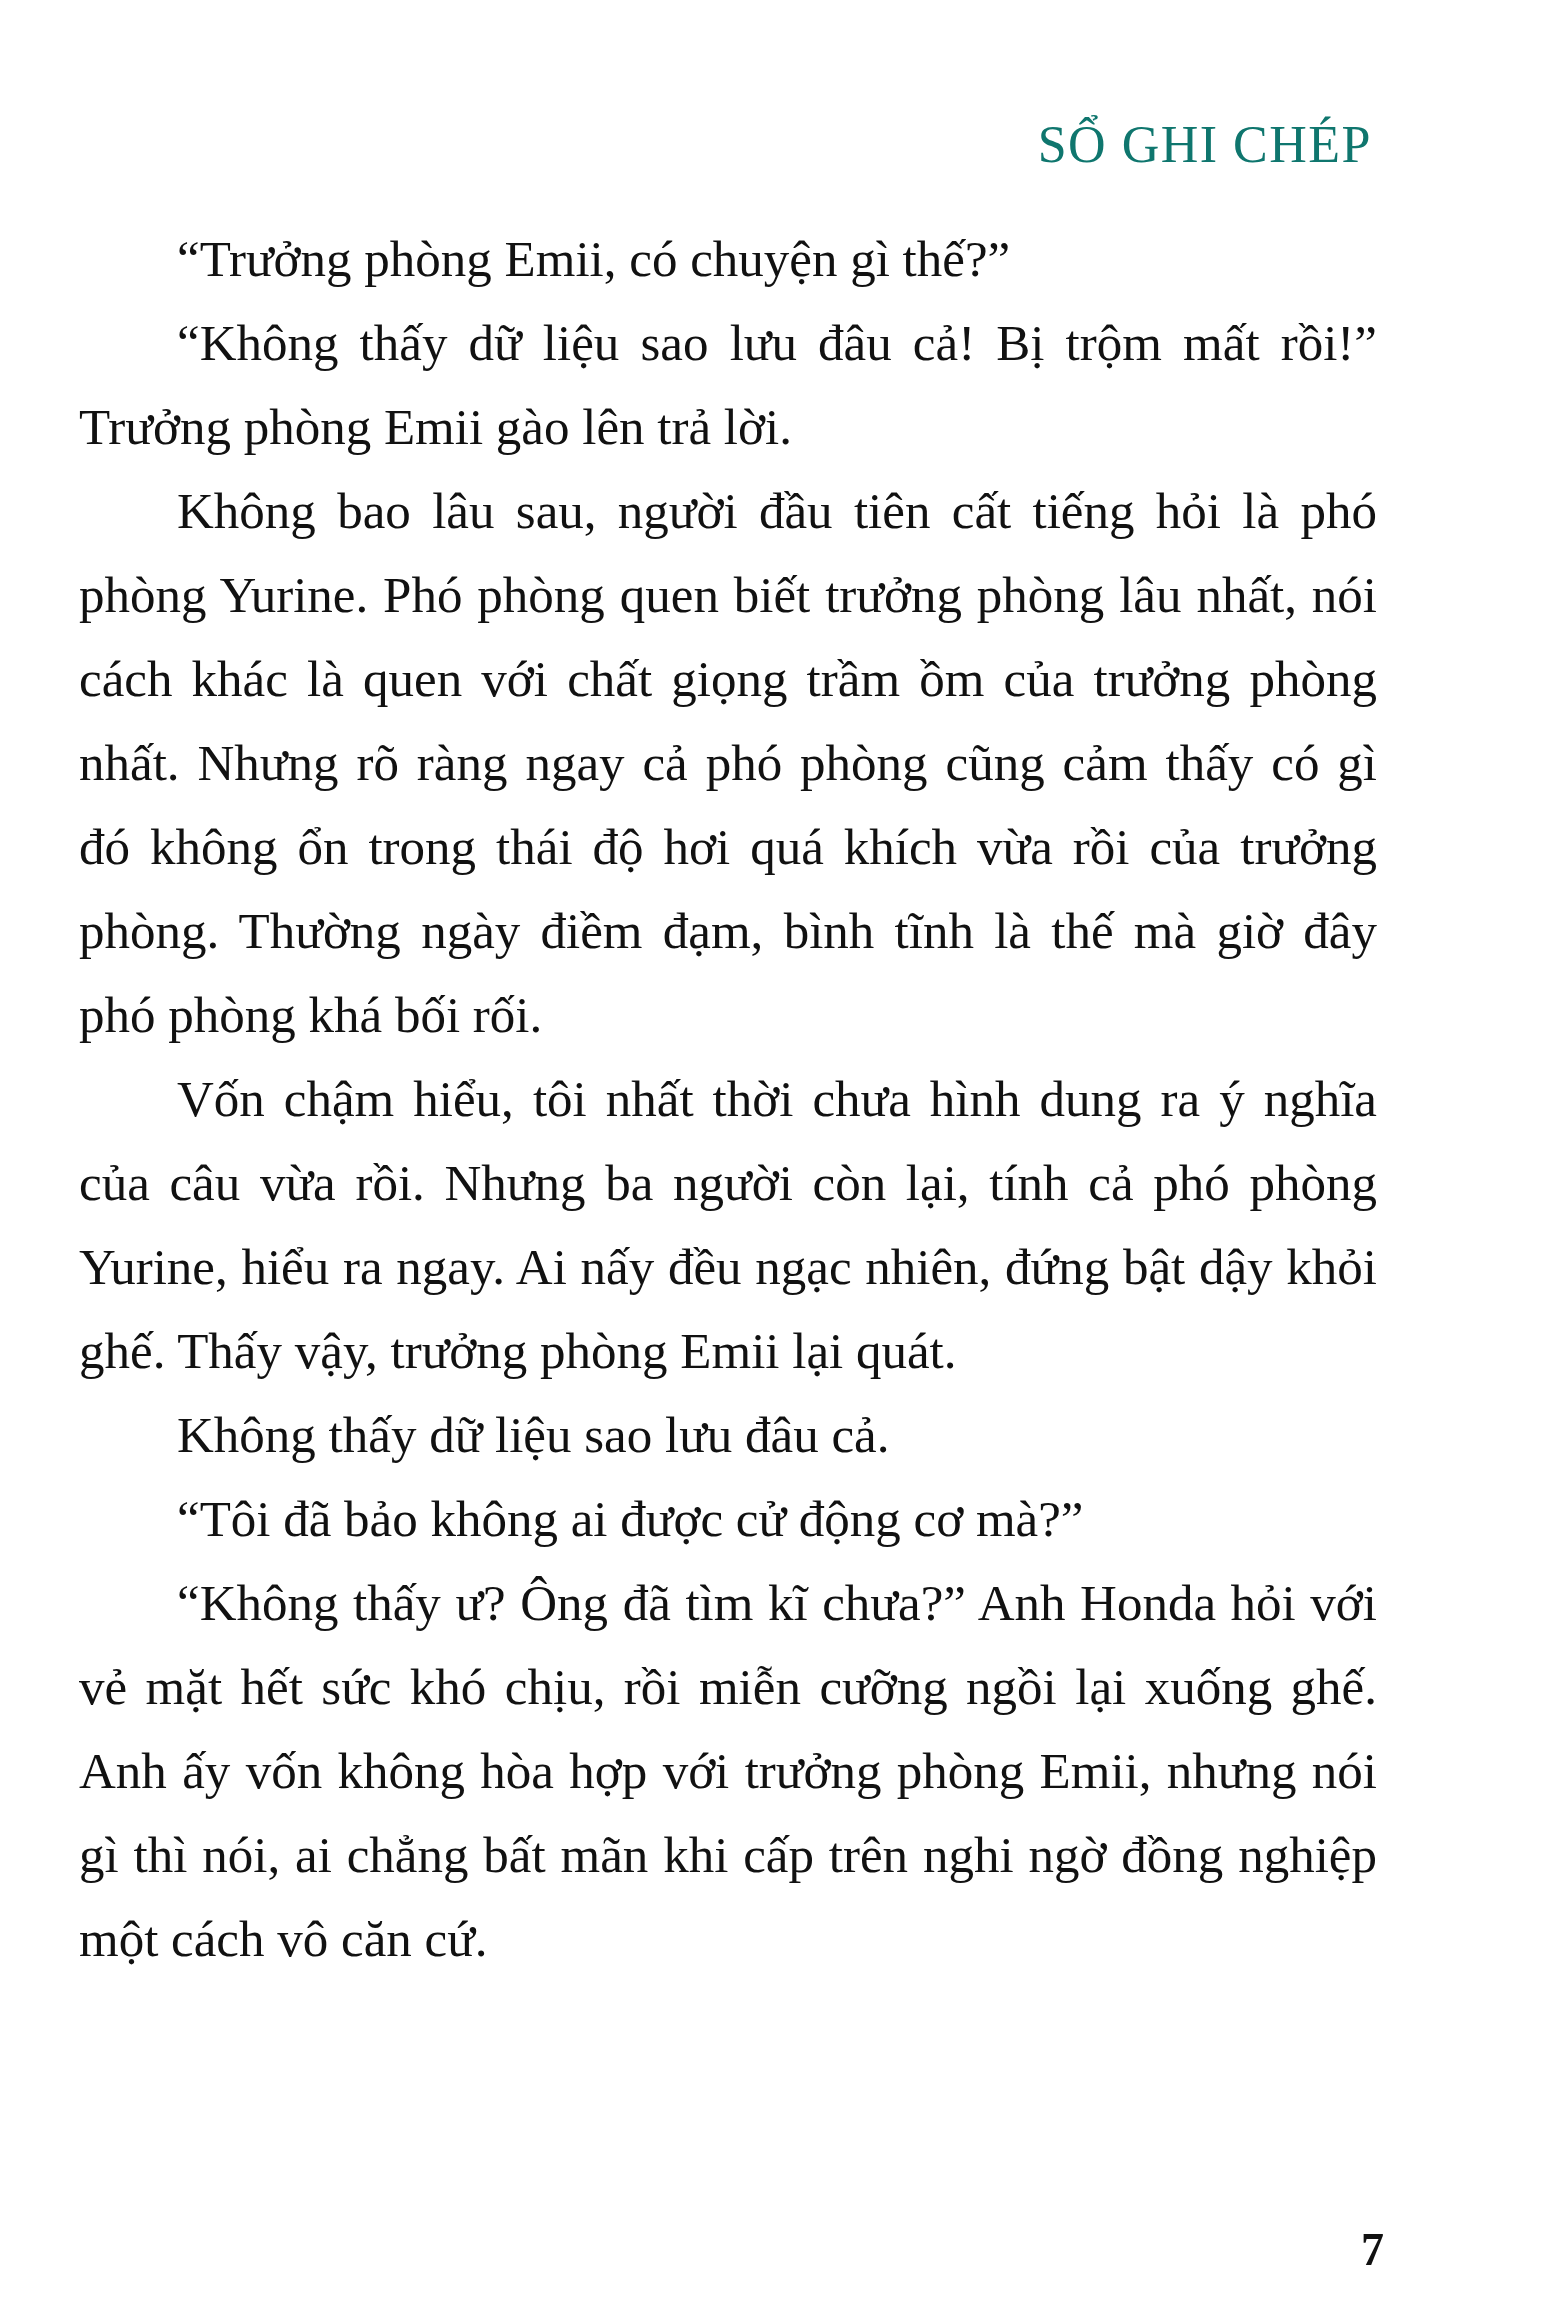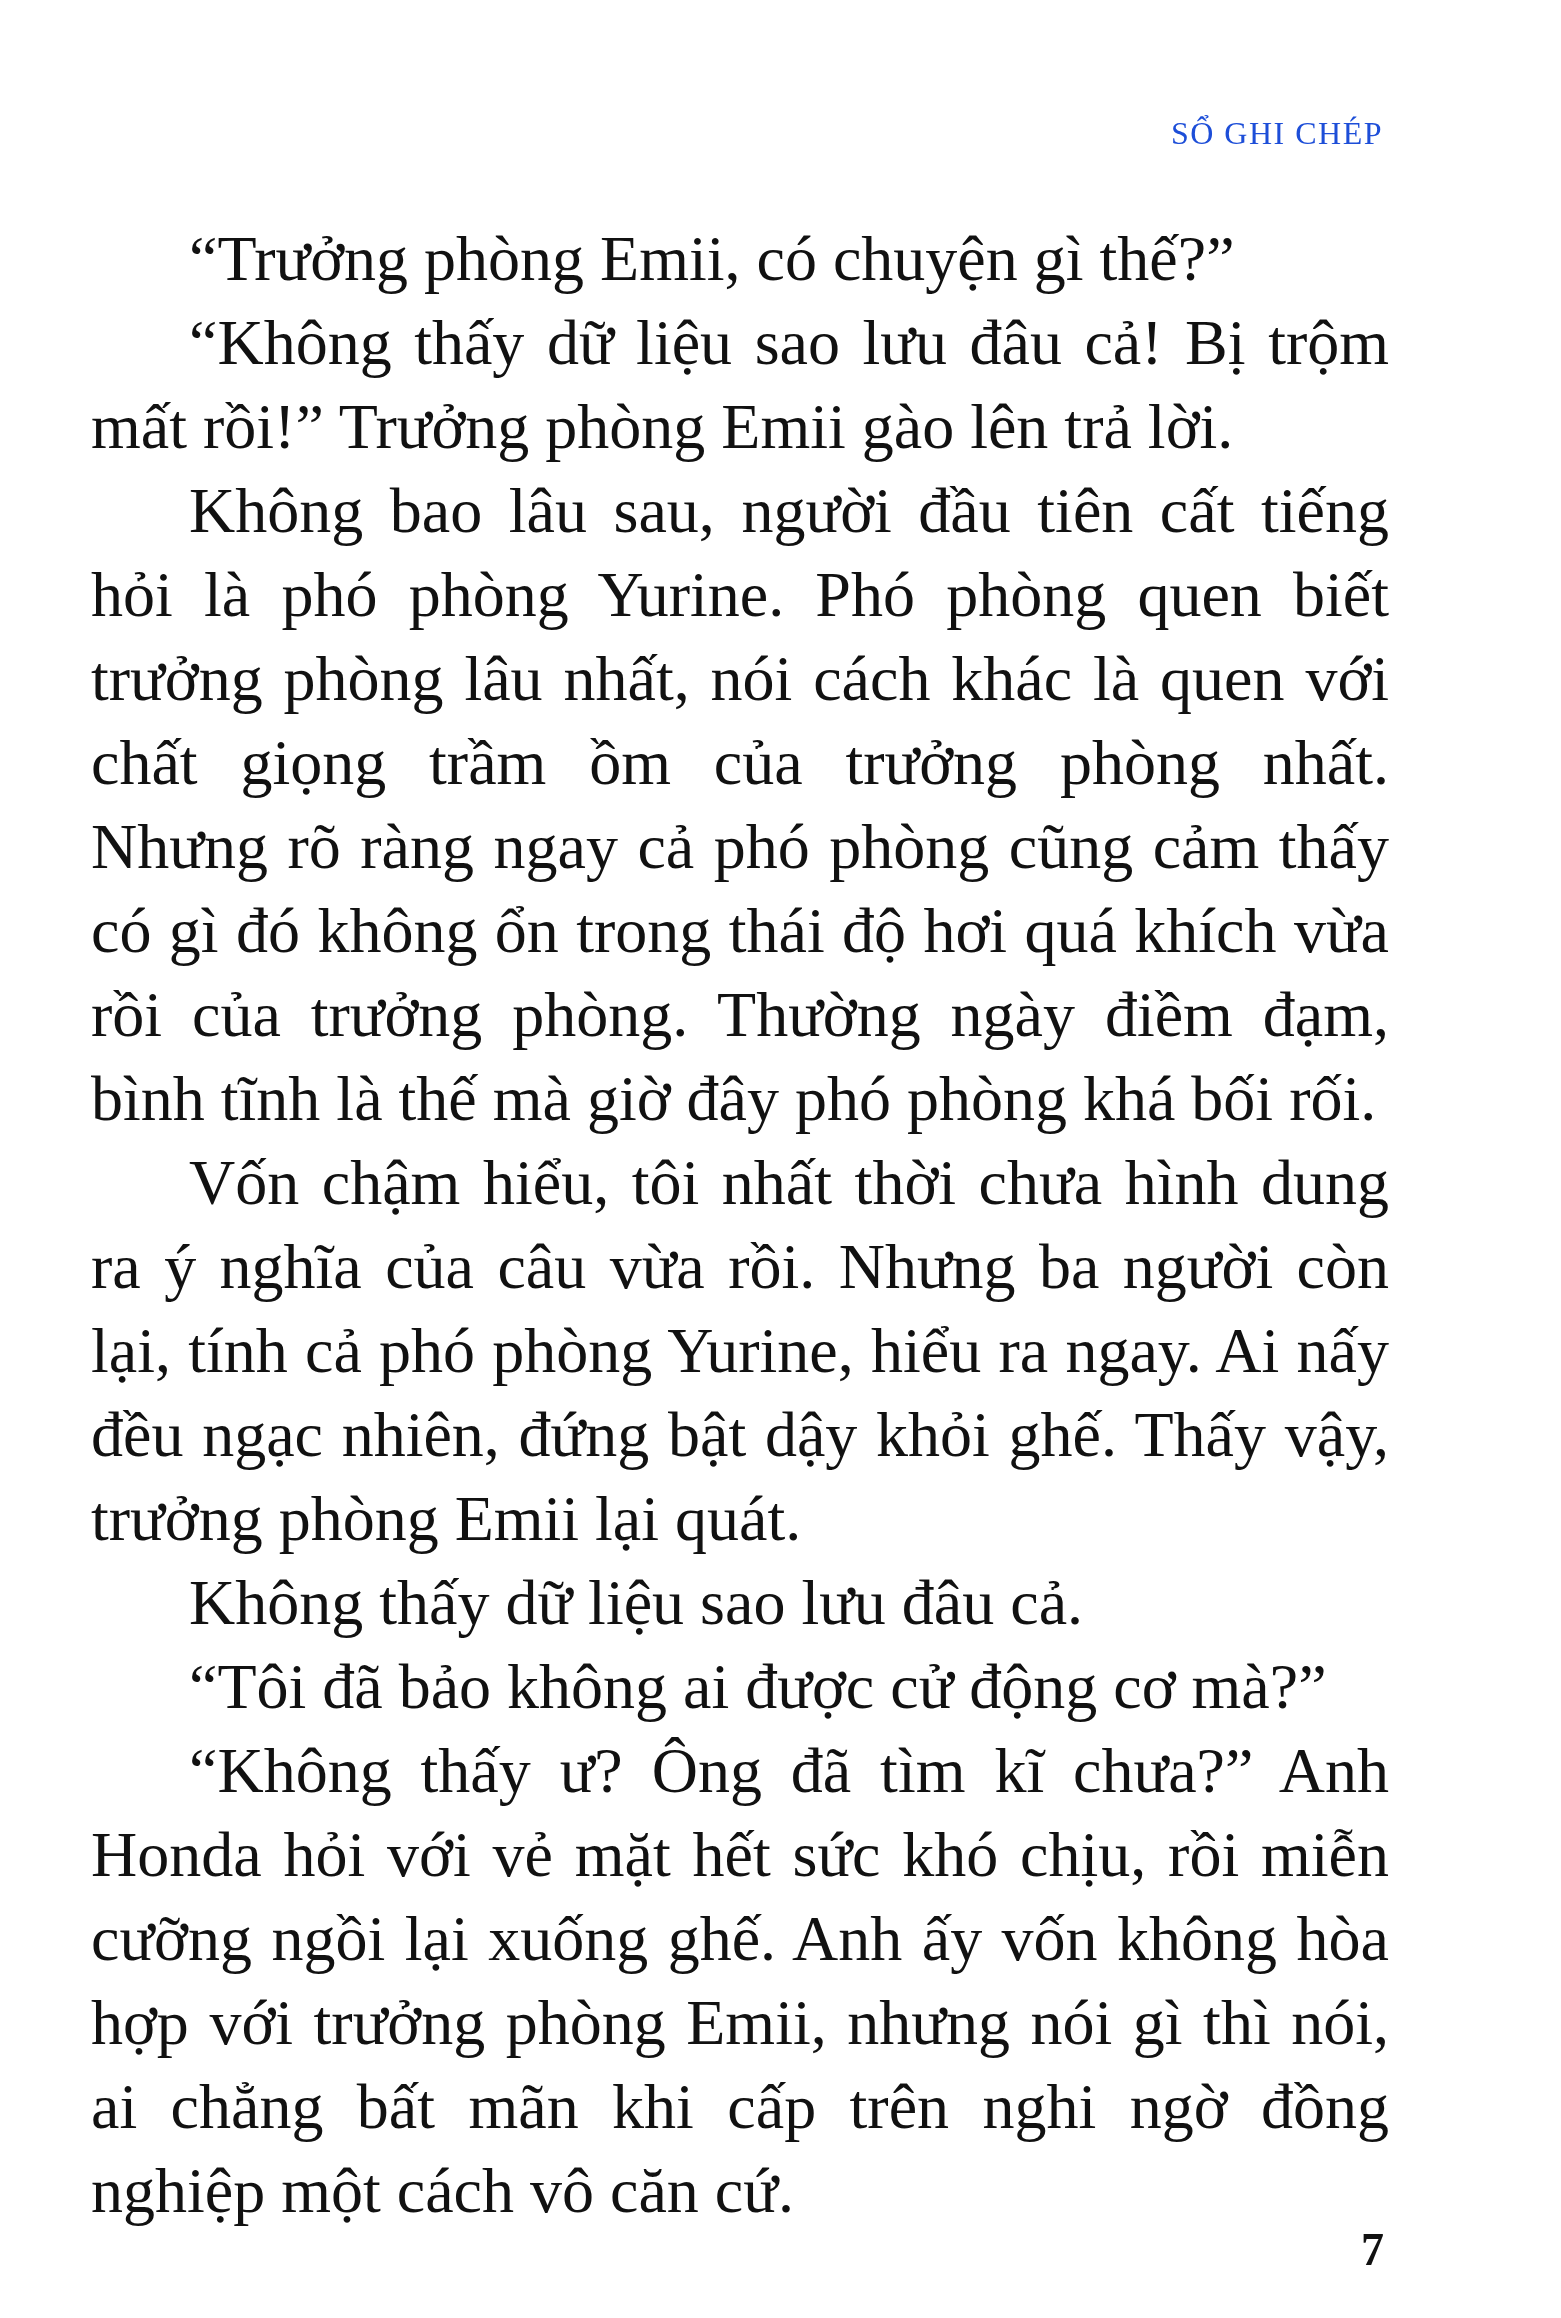--- a/index.html
+++ b/index.html
@@ -11,32 +11,32 @@
       width: 1562px;
       height: 2319px;
       position: relative;
       overflow: hidden;
       color: #111111;
       font-family: "Liberation Serif", "DejaVu Serif", serif;
     }
     .running-header {
       position: absolute;
       top: 115px;
-      right: 179px;
-      font-size: 32px;
+      right: 190px;
+      font-size: 52px;
       letter-spacing: 1.5px;
       font-weight: normal;
-      color: #1d4ed8;
+      color: #0f766e;
     }
     .body-text {
       position: absolute;
-      left: 91px;
+      left: 79px;
       top: 217px;
       width: 1298px;
-      font-size: 64px;
+      font-size: 51px;
       line-height: 84px;
       text-align: justify;
     }
     .body-text p {
       margin: 0;
       text-indent: 98px;
     }
     .page-number {
       position: absolute;
       right: 178px;

